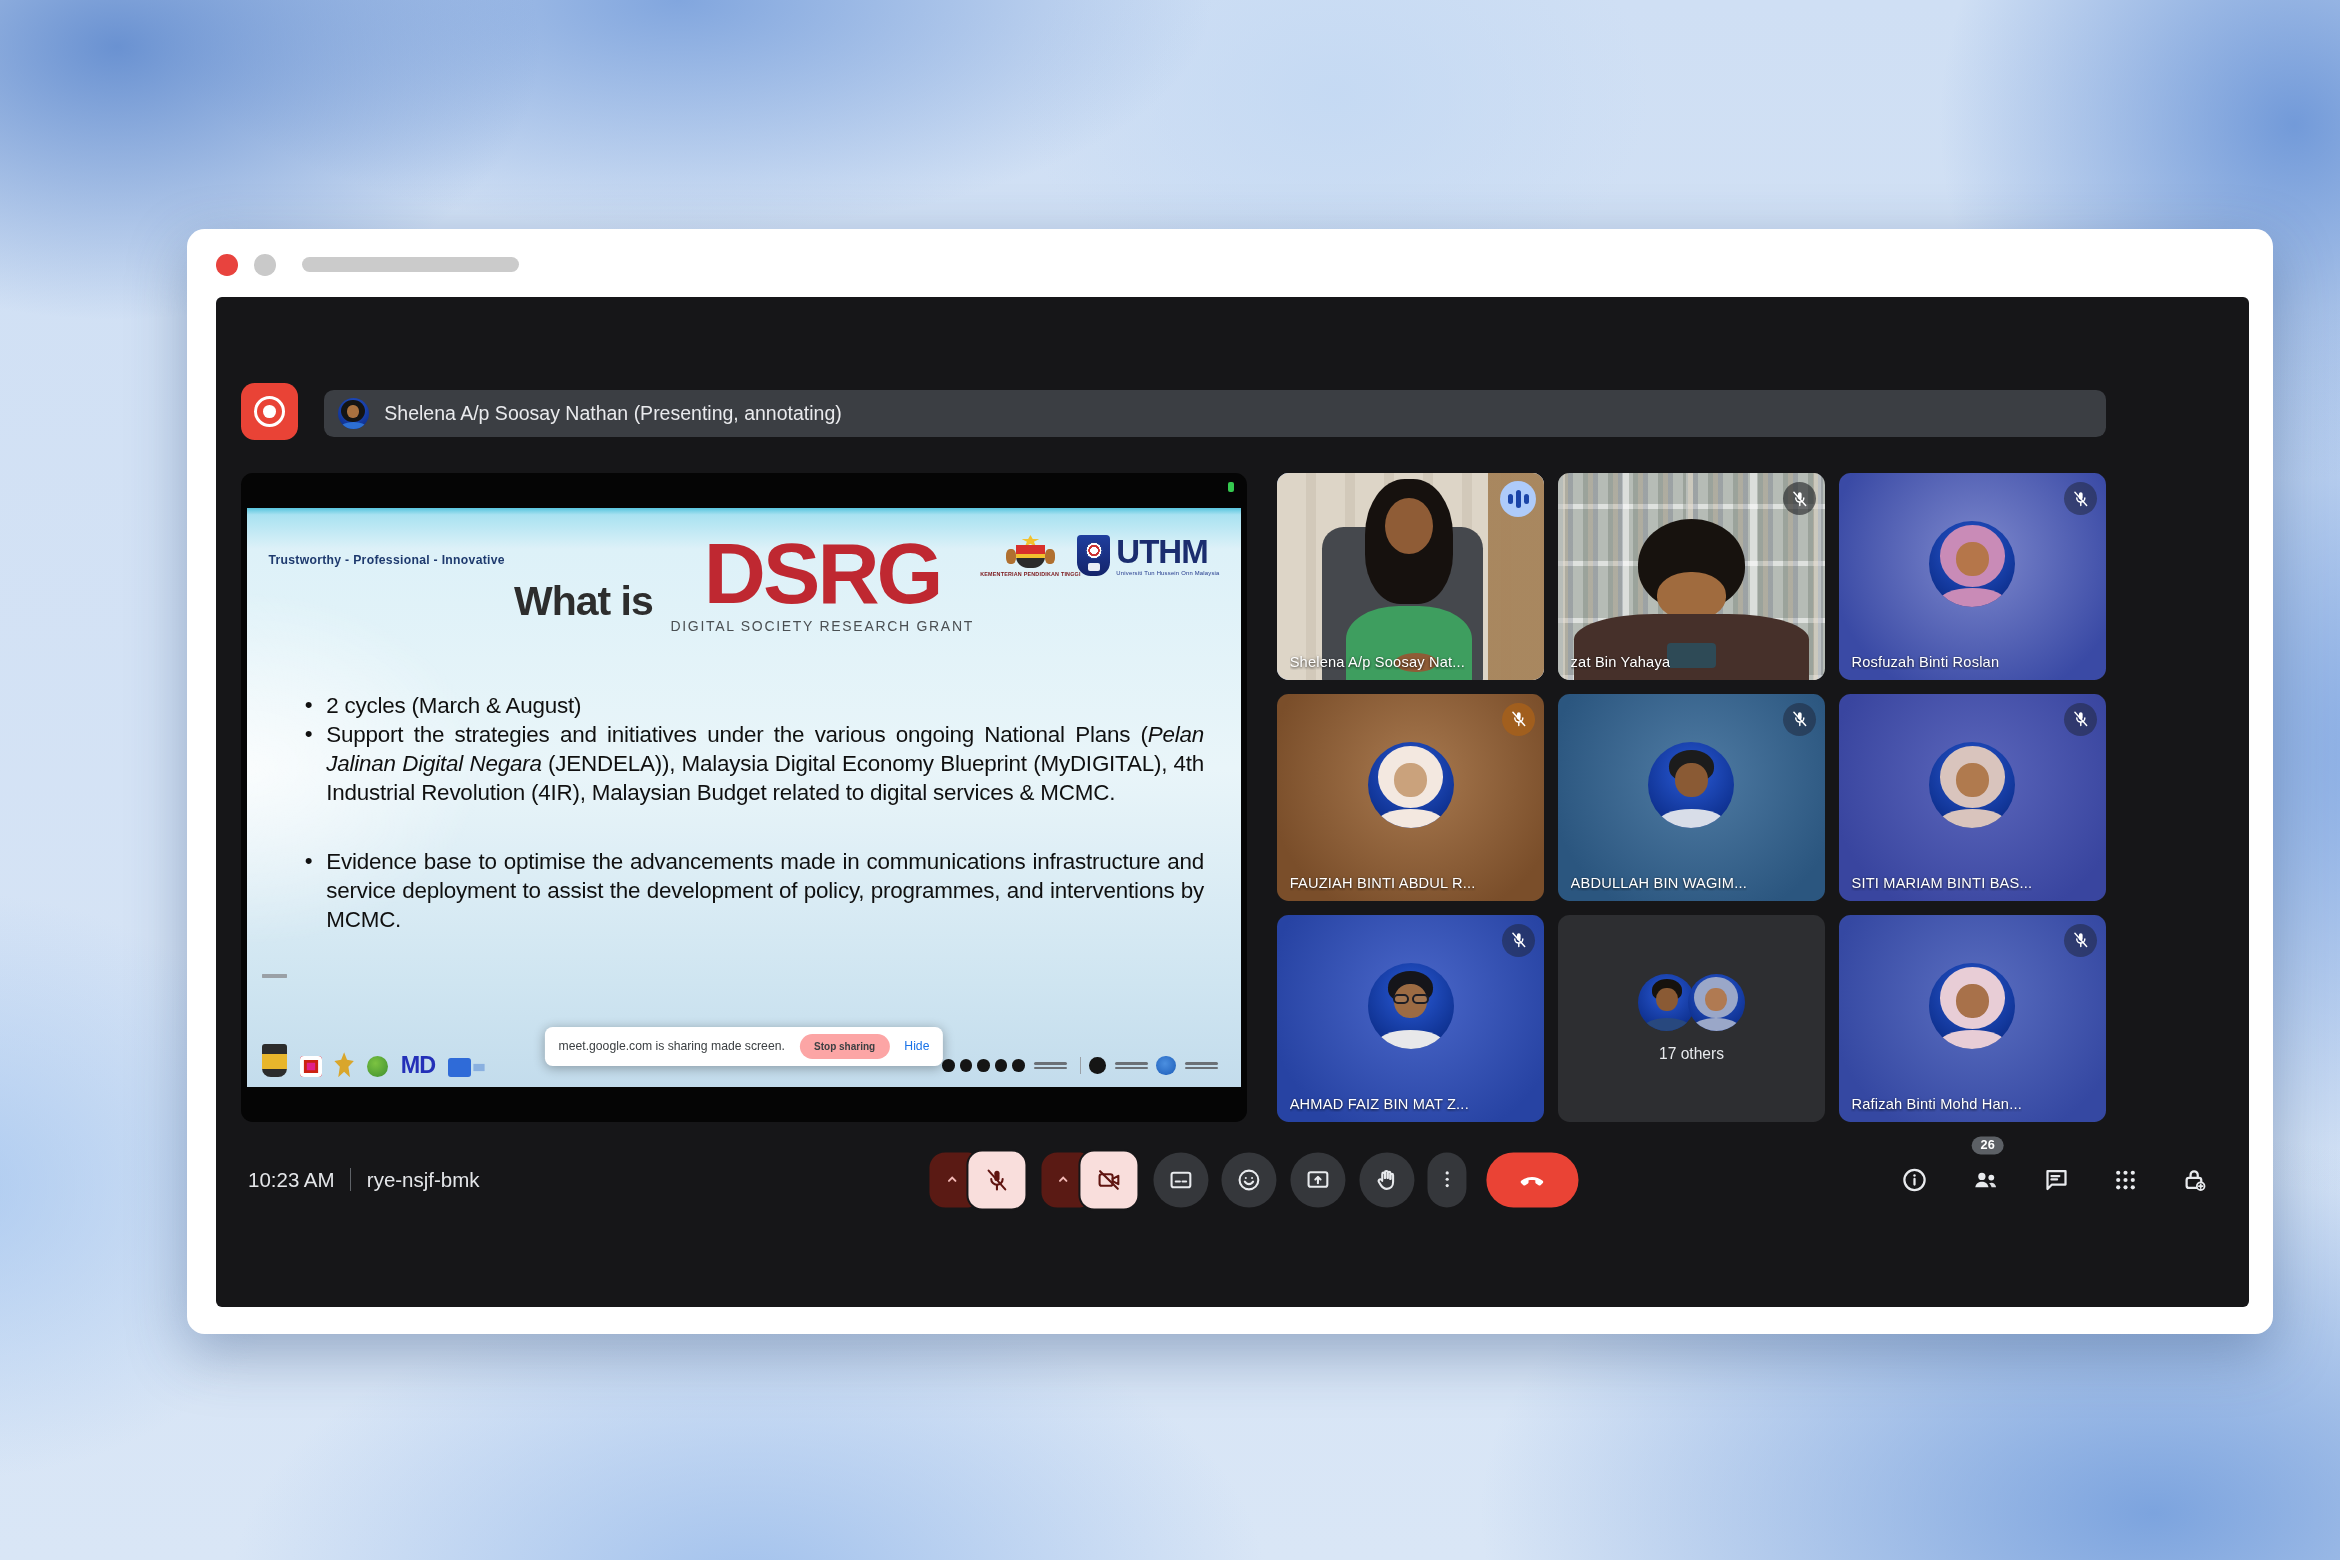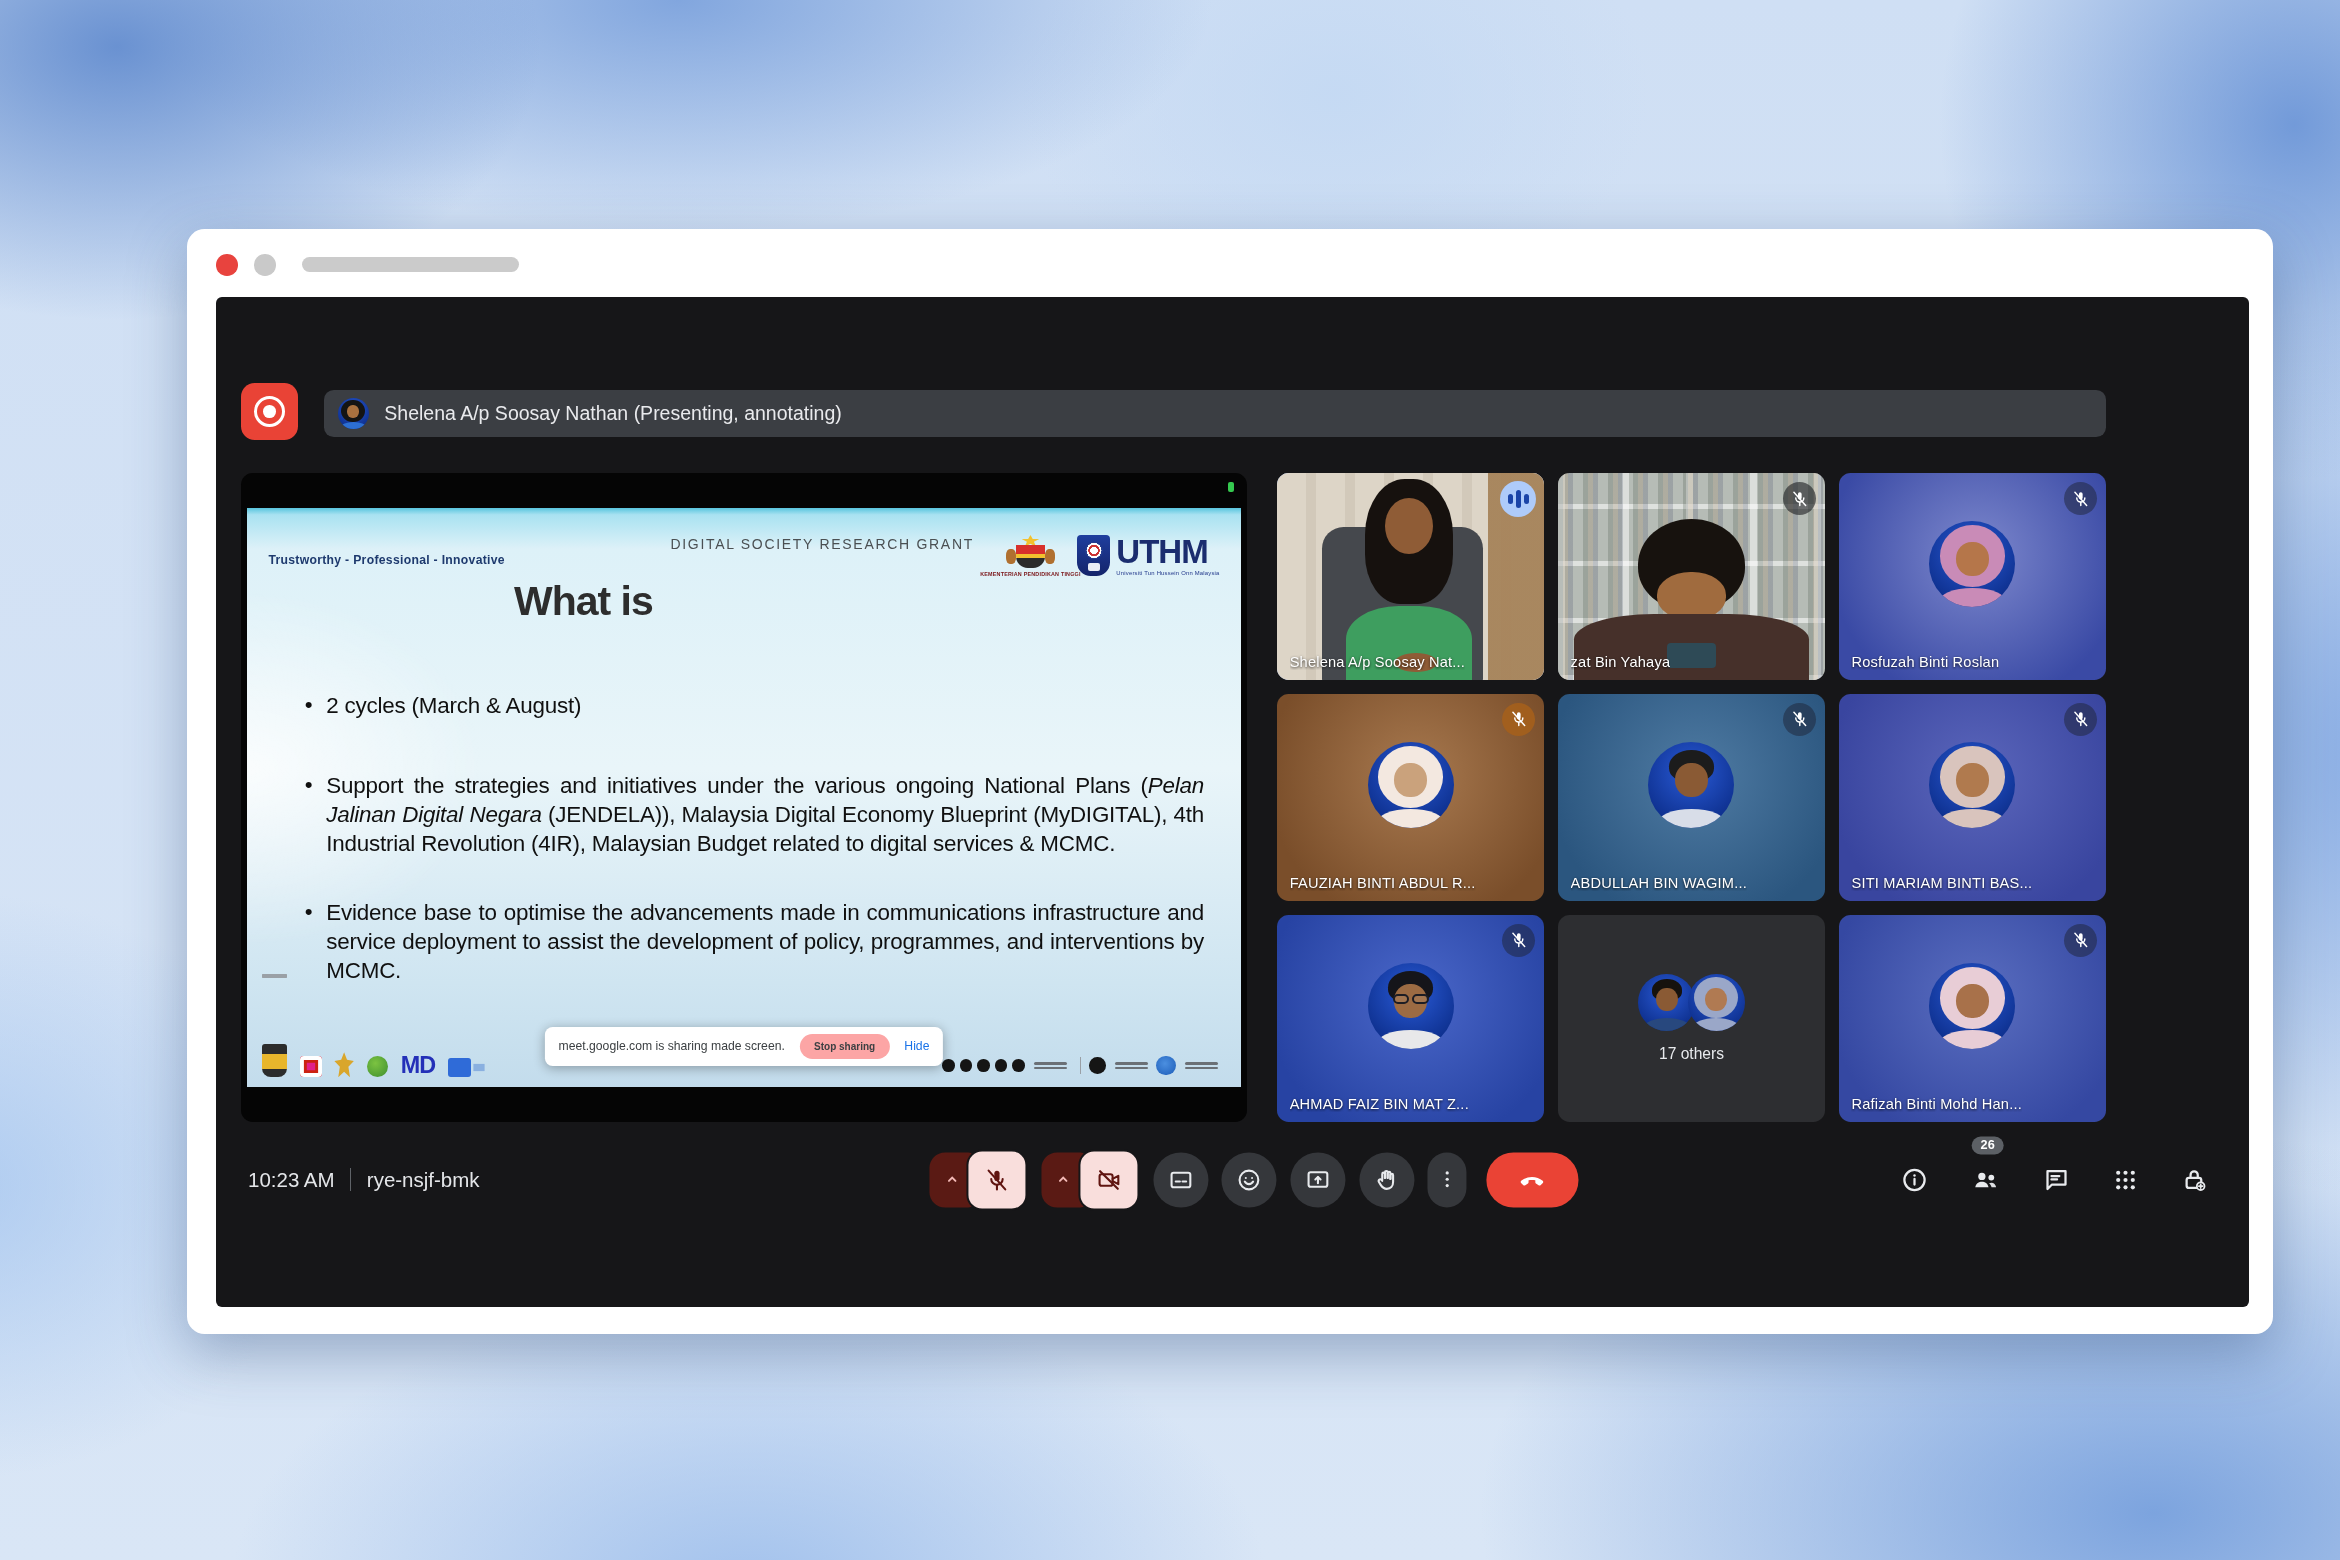--- a/index.html
+++ b/index.html
@@ -82,21 +82,21 @@
         background:linear-gradient(180deg,#1f3e9e,#14246b);position:relative;}
   .uthm .shieldlogo:before{content:"";position:absolute;left:7.8px;top:6.8px;width:17.6px;height:17.6px;border-radius:50%;
         background:radial-gradient(circle,#fff 0 30%,#c33 31% 45%,#fff 46% 60%,#233d8f 61%);}
   .uthm .shieldlogo:after{content:"";position:absolute;left:10.7px;bottom:4.9px;width:11.7px;height:7.8px;background:#e9edf5;border-radius:2px;}
   .uthmtxt{display:flex;flex-direction:column;}
   .uthm .acr{font-size:33px;font-weight:800;color:#1b2d6f;letter-spacing:-1px;line-height:1;}
   .uthm .tag{font-size:5.9px;color:#20368a;margin-top:2px;letter-spacing:0.2px;}
   .bullets{position:absolute;left:55px;right:37px;top:183px;font-size:22.4px;line-height:1.3;font-weight:500;letter-spacing:-0.2px;}
   .bullet{position:relative;padding-left:24.4px;}
   .bullet:before{content:"\2022";position:absolute;left:2.9px;top:-1px;}
-  .b1{margin-bottom:51px;}
+  .b1{}
   .b2{margin-bottom:39px;text-align:justify;}
   .b3{text-align:justify;}
   .partners{position:absolute;left:15.6px;bottom:9.8px;display:flex;align-items:flex-end;gap:12.7px;}
   .plogo{display:flex;flex-direction:column;gap:2.9px;}
   .plogo .bar{width:25px;height:3.9px;border-radius:2px;background:#9aa0a6;}
   .pl1{width:25px;height:33px;border-radius:2.9px 2.9px 8.8px 8.8px;background:linear-gradient(180deg,#2c2c2c 0 30%,#e8b62c 30% 75%,#2c2c2c 75%);}
   .pl2{width:21.5px;height:21.5px;border-radius:3.9px;background:#e0218a;box-shadow:inset 0 0 0 3.9px #fff,inset 0 0 0 6.8px #c21; }
   .pl3{width:19.5px;height:25px;background:#d9a62b;clip-path:polygon(50% 0,65% 30%,100% 35%,72% 58%,80% 100%,50% 78%,20% 100%,28% 58%,0 35%,35% 30%);}
   .pl4{width:21.5px;height:21.5px;border-radius:50%;background:radial-gradient(circle at 40% 35%,#7cc341,#3e8f2f);}
   .pl5{font-size:23.4px;font-weight:800;color:#2430b8;letter-spacing:-1px;line-height:1;}
@@ -218,20 +218,21 @@
       </div>
 
       <div class="share">
         <span class="green-dot"></span>
         <div class="slide">
           <div class="tagline">Trustworthy - Professional - Innovative</div>
 
           <div class="titlewrap">
             <span class="what">What is</span>
             <span class="dsrgcol">
+              <span class="dsrg">DSRG</span>
               <span class="subtitle">DIGITAL SOCIETY RESEARCH GRANT</span>
             </span>
           </div>
 
           <div class="logos-tr">
             <span class="coat">
               <span class="crest">
                   <span class="star"></span>
                   <span class="tiger l"></span>
                   <span class="tiger r"></span>

